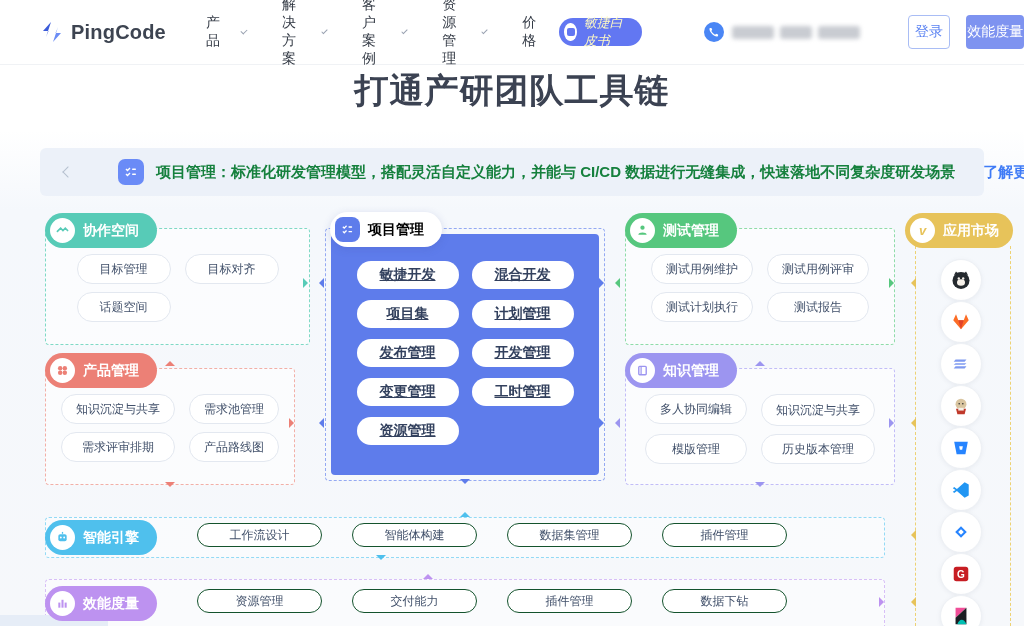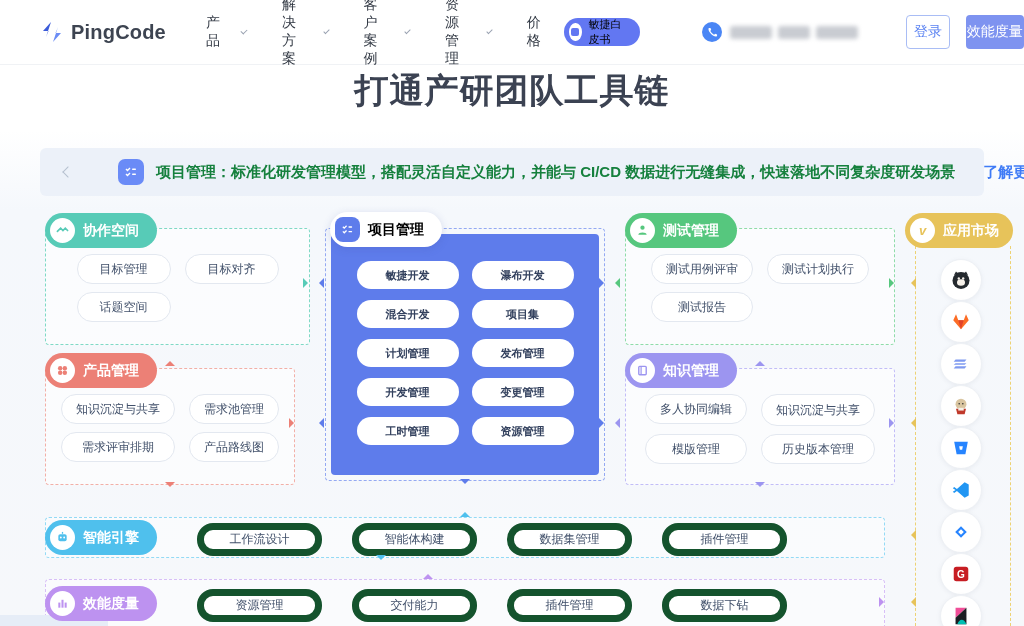--- a/index.html
+++ b/index.html
@@ -13,21 +13,21 @@
   .header{position:absolute;left:0;top:0;width:1024px;height:65px;background:#fff;border-bottom:1px solid #f0f2f5;display:flex;align-items:center;z-index:50;}
   .logo{display:flex;align-items:center;gap:7px;margin-left:40px;cursor:pointer;}
   .logo-text{font-size:20px;font-weight:700;color:#3d4451;letter-spacing:.2px;}
   .nav{display:flex;align-items:center;margin-left:40px;gap:36px;}
   .nav-item{display:flex;align-items:center;gap:20px;font-size:14px;color:#333a45;cursor:pointer;}
   .chev{display:inline-block;width:6px;height:6px;border-right:1.4px solid #9aa3b2;border-bottom:1.4px solid #9aa3b2;transform:rotate(45deg);margin-top:-3px;}
   .chev-l{transform:rotate(135deg);margin-top:0;}
   .wp-badge{display:flex;align-items:center;gap:7px;height:28px;padding:0 14px 0 5px;background:#6277f2;border-radius:15px;margin-left:22px;cursor:pointer;}
   .wp-badge .circ{width:18px;height:18px;border-radius:50%;background:#fff;display:flex;align-items:center;justify-content:center;}
   .wp-badge .circ i{display:block;width:8px;height:8px;background:#6277f2;border-radius:2px;}
-  .wp-badge span{color:#000000;font-size:11px;}
+  .wp-badge span{color:#fef9c3;font-size:13px;font-style:italic;}
   .phone{display:flex;align-items:center;gap:8px;margin-left:62px;}
   .phone-circ{width:20px;height:20px;border-radius:50%;background:#4a86f5;display:flex;align-items:center;justify-content:center;}
   .blurred{display:flex;gap:6px;filter:blur(2px);}
   .blurred i{display:block;height:13px;border-radius:3px;background:#c9ccd2;}
   .btn-login{margin-left:48px;width:60px;height:34px;border:1px solid #a9bdf5;border-radius:4px;background:#fff;color:#5a82f2;font-size:14px;display:flex;align-items:center;justify-content:center;cursor:pointer;}
   .btn-try{margin-left:16px;width:82px;height:34px;border-radius:4px;background:#7e93f0;color:#fff;font-size:14px;display:flex;align-items:center;justify-content:center;cursor:pointer;}
   
   .hero-title{position:absolute;left:0;top:68px;width:1024px;text-align:center;font-size:34px;font-weight:700;color:#3b4252;letter-spacing:1px;}
   
   .banner{position:absolute;left:40px;top:148px;width:944px;height:48px;background:#ecf1f9;border-radius:6px;display:flex;align-items:center;z-index:5;}
@@ -40,30 +40,30 @@
   
   .dbox{position:absolute;border:1px dashed;border-radius:4px;background:rgba(255,255,255,.55);}
   .sec-pill{position:absolute;display:flex;align-items:center;gap:8px;height:35px;padding:0 18px 0 5px;border-radius:18px;z-index:6;cursor:default;}
   .sec-pill .ic{width:25px;height:25px;border-radius:50%;background:#fff;display:flex;align-items:center;justify-content:center;font-weight:700;}
   .sec-pill span{color:#fff;font-size:14px;font-weight:700;}
   .items-grid{position:absolute;display:grid;grid-template-columns:auto auto;gap:8px 14px;justify-content:center;}
   .item-pill{height:30px;padding:0 22px;border:1px solid #e3e8f0;border-radius:16px;background:#fff;color:#41506a;font-size:12px;display:flex;align-items:center;justify-content:center;white-space:nowrap;cursor:pointer;}
   
   .proj-fill{position:absolute;left:331px;top:234px;width:268px;height:241px;background:#5e7ceb;border-radius:4px;}
   .proj-grid{position:absolute;left:331px;top:261px;width:268px;display:grid;grid-template-columns:102px 102px;gap:11px 13px;justify-content:center;}
-  .proj-pill{height:28px;border-radius:15px;background:#fff;color:#33415e;font-size:11px;font-weight:600;display:flex;align-items:center;justify-content:center;cursor:pointer;}
+  .proj-pill{height:28px;border-radius:15px;background:#fff;color:#33415e;font-size:14px;font-weight:600;display:flex;align-items:center;justify-content:center;cursor:pointer;text-decoration:underline;}
   .proj-head{background:#fff;box-shadow:0 2px 8px rgba(60,80,160,.18);}
   .proj-head span{color:#000000;}
   .proj-head .ic{background:#5e7ceb;border-radius:8px;}
   
   .market-line{position:absolute;top:246px;height:380px;width:0;border-left:1px dashed #edd273;}
   .app-circle{position:absolute;left:940px;width:42px;height:42px;border-radius:50%;background:#fff;border:1px solid #eef1f5;box-shadow:0 1px 4px rgba(120,130,150,.10);display:flex;align-items:center;justify-content:center;cursor:pointer;}
   
   .row-grid{position:absolute;display:flex;gap:30px;}
-  .row-pill{width:125px;height:33px;border:7px solid #14532d;border-radius:16px;background:#fff;color:#41506a;font-size:12px;display:flex;align-items:center;justify-content:center;cursor:pointer;}
+  .row-pill{width:125px;height:24px;border:1px solid #14532d;border-radius:16px;background:#fff;color:#41506a;font-size:12px;display:flex;align-items:center;justify-content:center;cursor:pointer;}
   
   .tri{position:absolute;width:0;height:0;border:5px solid transparent;}
   
   .link-preview{position:absolute;left:0;top:615px;width:108px;height:11px;background:#e6edf7;border-top-right-radius:3px;}
   svg{display:block;}
 </style>
 </head>
 <body>
 
 <div class="header">
@@ -183,21 +183,20 @@
       <path d="M2 4 L3.5 5.5 L6 3" stroke="#fff" stroke-width="1.4" fill="none"></path>
       <rect x="8" y="3.6" width="4" height="1.4" rx=".7" fill="#fff"></rect>
       <path d="M2 9 L3.5 10.5 L6 8" stroke="#fff" stroke-width="1.4" fill="none"></path>
       <rect x="8" y="8.6" width="4" height="1.4" rx=".7" fill="#fff"></rect>
     </svg>
   </span>
   <span>项目管理</span>
 </div>
 <div class="proj-grid">
   <div class="proj-pill">敏捷开发</div>
-  <div class="proj-pill">瀑布开发</div>
   <div class="proj-pill">混合开发</div>
   <div class="proj-pill">项目集</div>
   <div class="proj-pill">计划管理</div>
   <div class="proj-pill">发布管理</div>
   <div class="proj-pill">开发管理</div>
   <div class="proj-pill">变更管理</div>
   <div class="proj-pill">工时管理</div>
   <div class="proj-pill">资源管理</div>
 </div>
 
@@ -205,20 +204,21 @@
 <div class="sec-pill" style="left:625px;top:213px;background:#56c77e">
   <span class="ic">
     <svg width="13" height="13" viewBox="0 0 14 14">
       <circle cx="7" cy="4" r="2.3" fill="#56c77e"></circle>
       <path d="M2.5 11.5 C2.5 8.5 11.5 8.5 11.5 11.5 Z" fill="#56c77e"></path>
     </svg>
   </span>
   <span>测试管理</span>
 </div>
 <div class="items-grid" style="left:635px;top:254px;width:250px">
+  <div class="item-pill" style="padding:0 14px">测试用例维护</div>
   <div class="item-pill" style="padding:0 14px">测试用例评审</div>
   <div class="item-pill" style="padding:0 14px">测试计划执行</div>
   <div class="item-pill" style="padding:0 14px">测试报告</div>
 </div>
 
 <div class="dbox" style="left:625px;top:368px;width:270px;height:117px;border-color:#c2bdf7"></div>
 <div class="sec-pill" style="left:625px;top:353px;background:#9c95f0">
   <span class="ic">
     <svg width="13" height="13" viewBox="0 0 14 14">
       <rect x="3" y="2.5" width="8" height="9" rx="1" fill="none" stroke="#9c95f0" stroke-width="1.5"></rect>

